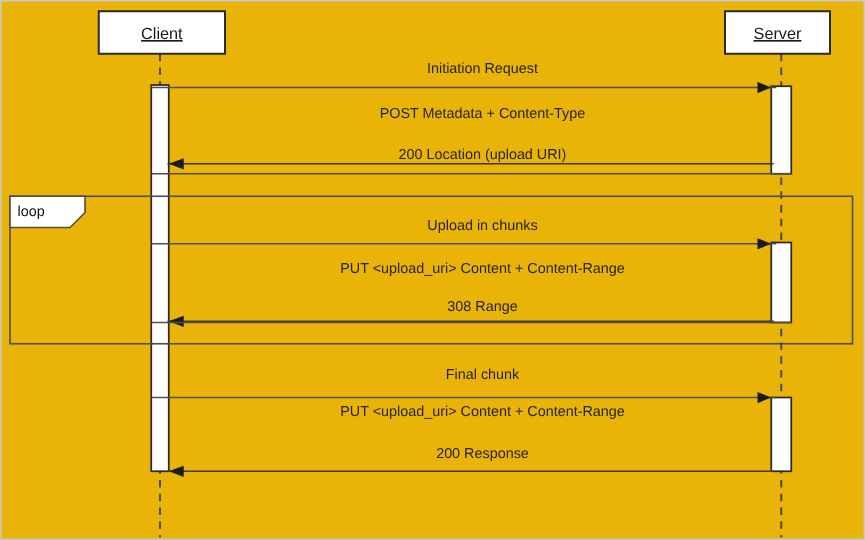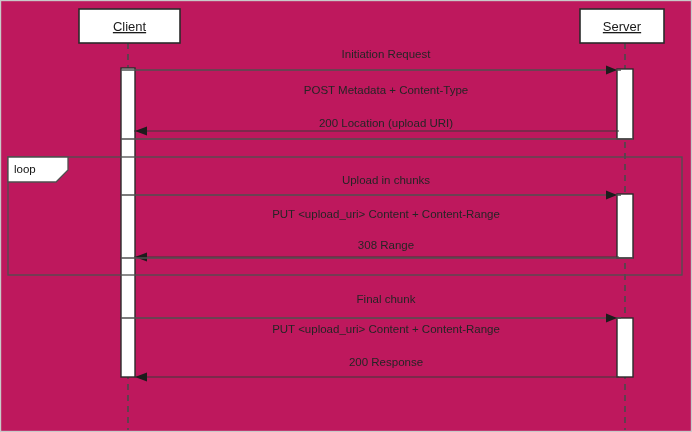--- a/index.html
+++ b/index.html
@@ -7,21 +7,21 @@
     padding: 0;
     background: #ffffff;
   }
   body {
     font-family: "Liberation Sans", sans-serif;
   }
   #diagram-root {
     position: relative;
     width: 692px;
     height: 432px;
-    background: #be185d;
+    background: #eab308;
     overflow: hidden;
   }
   #diagram-svg {
     position: absolute;
     left: 0;
     top: 0;
     display: block;
   }
   .lifeline-label {
     font-family: "Liberation Sans", sans-serif;

